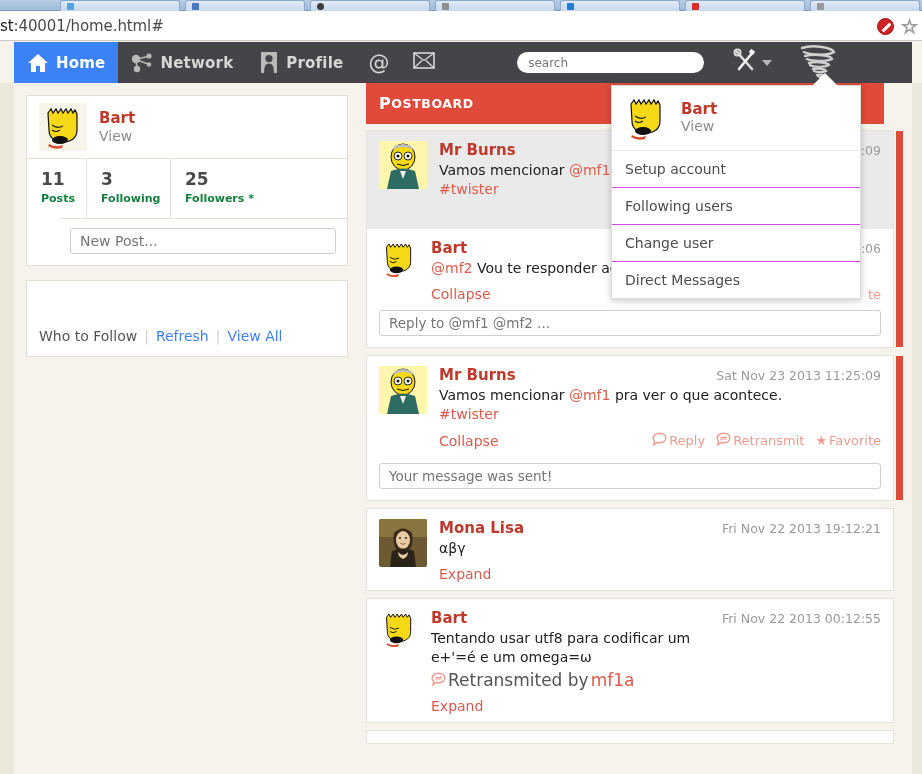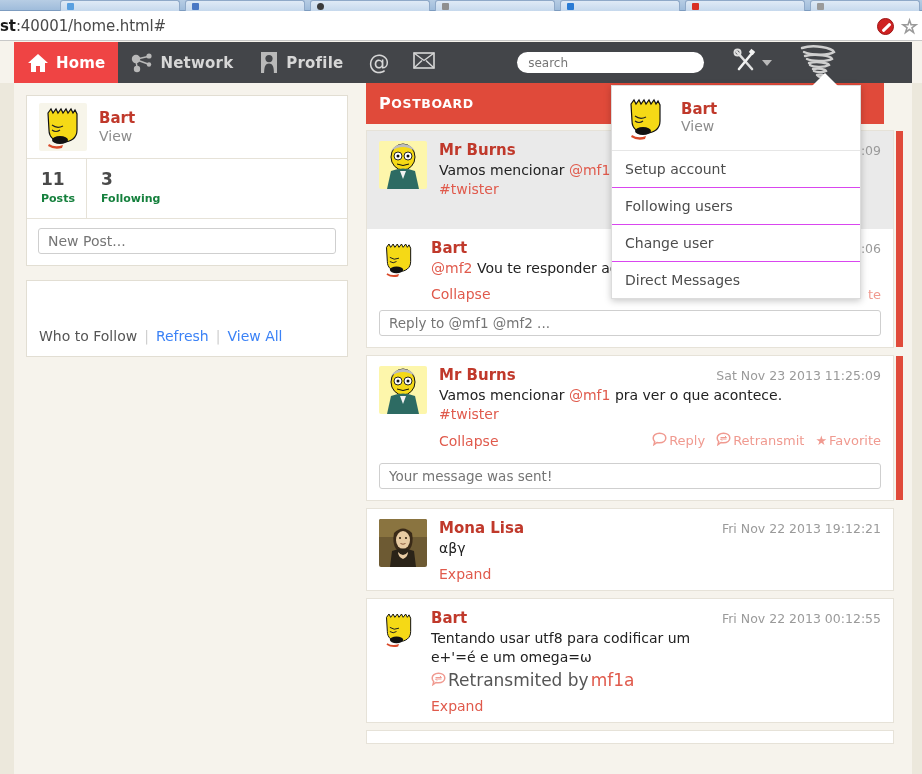--- a/index.html
+++ b/index.html
@@ -28,21 +28,21 @@
     position: absolute; top: 11px; left: 0; width: 922px; height: 30px;
     background: #ffffff;
     border-bottom: 1px solid #c8c8c8;
     display: flex; align-items: center;
   }
   .urlbar .url-text {
     font-size: 15px; color: #4a4a4a; padding-left: 0px;
     font-family: "DejaVu Sans", "Liberation Sans", sans-serif;
     letter-spacing: -0.1px;
   }
-  .urlbar .url-host { color: #1a1a1a; font-weight: bold; }
+  .urlbar .url-host { color: #1a1a1a; }
   .urlbar-right {
     position: absolute; right: 4px; top: 0; height: 30px;
     display: flex; align-items: center; gap: 7px;
   }
   .icon-block {
     width: 17px; height: 17px; border-radius: 50%;
     background: #cf2222; position: relative; display:inline-block;
     border: 1px solid #9c1414;
   }
   .icon-block::before {
@@ -58,21 +58,21 @@
     position: absolute; top: 42px; left: 0; width: 922px; height: 41px;
     background: #434549;
     display: flex; align-items: stretch;
   }
   .nav-lead { width: 14px; background: #f6f3ec; }
   .nav-item {
     display: flex; align-items: center; gap: 7px;
     padding: 0 13px; color: #d7d7d7; cursor: pointer;
     font-size: 15px; font-weight: bold;
   }
-  .nav-item.active { background: #ef4444; color: #ffffff; }
+  .nav-item.active { background: #3b82f6; color: #ffffff; }
   .nav-item .label { letter-spacing: 0.2px; }
   .nav-icon { display: inline-flex; align-items: center; }
   .nav-at { font-size: 21px; font-weight: normal; padding: 0 12px; color:#d7d7d7;
             display:flex; align-items:center; }
   .nav-mail { padding: 0 12px; display:flex; align-items:center; }
 
   .search-wrap { margin-left: auto; display: flex; align-items: center; }
   .search-box {
     width: 187px; height: 21px; border-radius: 11px; border: none;
     background: #ffffff; padding: 0 11px; font-size: 12px; color: #777;
@@ -126,21 +126,21 @@
   .profile-name { color: #c0392b; font-weight: bold; font-size: 15px; line-height: 18px; }
   .profile-view { color: #8c8c8c; font-size: 14px; line-height: 18px; }
 
   .stats { display: flex; border-top: 1px solid #e6e2d8; }
   .stat { padding: 10px 0 10px 14px; border-right: 1px solid #e6e2d8; }
   .stat:last-child { border-right: none; }
   .stat.s1 { width: 60px; } .stat.s2 { width: 84px; } .stat.s3 { flex: 1; }
   .stat-num { font-size: 17px; font-weight: bold; color: #4a4a4a; line-height: 20px; }
   .stat-lbl { font-size: 11px; color: #15803d; line-height: 19px; font-weight: bold; }
 
-  .newpost-wrap { border-top: 1px solid #e6e2d8; padding: 9px 11px 11px 11px; }
+  .newpost-wrap { border-top: 1px solid #e6e2d8; padding: 9px 11px 11px 11px; margin-left: 32px; }
   .newpost {
     width: 100%; height: 26px; border: 1px solid #cfcfcf; border-radius: 3px;
     padding: 0 9px; font-size: 14px; color: #9a9a9a;
     font-family: "DejaVu Sans", "Liberation Sans", sans-serif; background:#fff;
   }
 
   .who-card { margin-top: 14px; padding: 12px 12px; }
   .who-row { display: flex; align-items: baseline; font-size: 14px; }
   .who-title { color: #555555; }
   .who-sep { color: #cfcfcf; margin: 0 7px; }
@@ -339,20 +339,24 @@
       </div>
 
       <div class="stats">
         <div class="stat s1">
           <div class="stat-num">11</div>
           <div class="stat-lbl">Posts</div>
         </div>
         <div class="stat s2">
           <div class="stat-num">3</div>
           <div class="stat-lbl">Following</div>
+        </div>
+        <div class="stat s3">
+          <div class="stat-num">25</div>
+          <div class="stat-lbl">Followers *</div>
         </div>
       </div>
 
       <div class="newpost-wrap">
         <input class="newpost" placeholder="New Post..." style="">
       </div>
     </div>
 
     <div class="card who-card">
       <div class="who-row">

